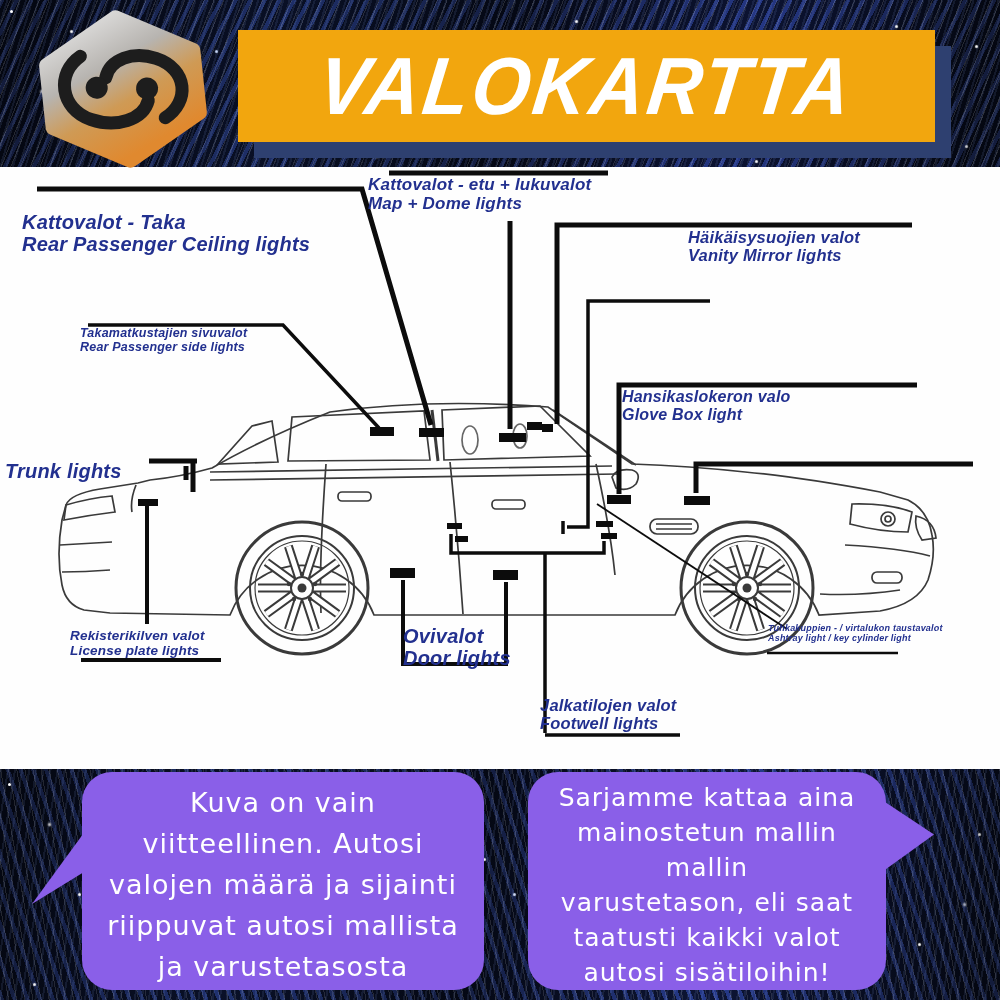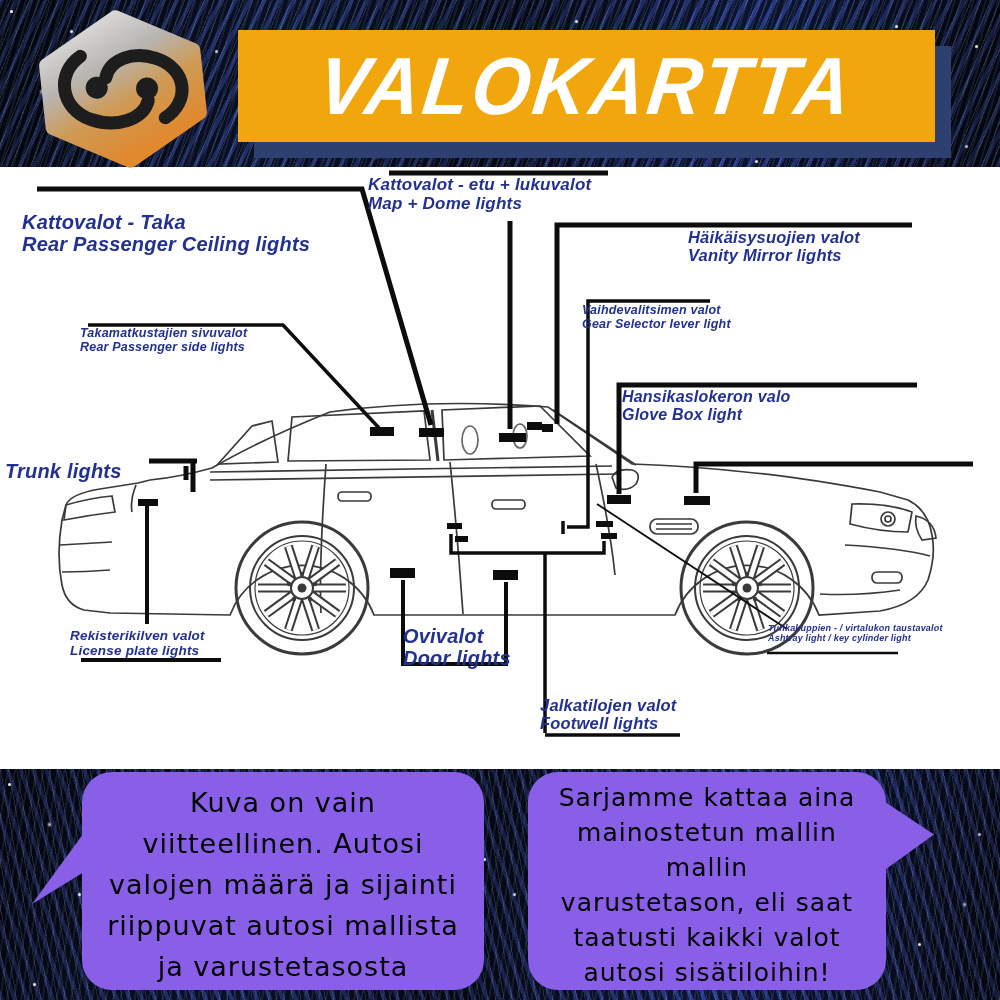--- a/index.html
+++ b/index.html
@@ -57,21 +57,21 @@
   .lbl-gear{left:582px;top:304px;width:190px;font-size:12.5px;}
   .lbl-side{left:80px;top:327px;width:210px;font-size:12.5px;}
   .lbl-glove{left:622px;top:388px;width:210px;font-size:16px;}
   .lbl-trunk{left:5px;top:460px;width:185px;font-size:20px;}
   .lbl-engine{left:755px;top:467px;width:220px;font-size:15px;}
   .lbl-license{left:70px;top:629px;width:165px;font-size:13.5px;}
   .lbl-door{left:403px;top:625px;width:105px;font-size:20px;}
   .lbl-ashtray{left:768px;top:624px;width:200px;font-size:9px;}
   .lbl-footwell{left:540px;top:696px;width:150px;font-size:16.5px;}
   
-  .bubble{position:absolute;background:#8a5fe8;border-radius:30px;color:#000000;
+  .bubble{position:absolute;background:#8a5fe8;border-radius:30px;color:#ffffff;
           text-align:center;font-family:"DejaVu Sans",sans-serif;letter-spacing:1px;}
   .bubble-left{left:82px;top:772px;width:402px;height:218px;font-size:27px;line-height:41px;padding-top:10px;box-sizing:border-box;}
   .bubble-right{left:528px;top:772px;width:358px;height:218px;font-size:25px;line-height:35px;padding-top:8px;box-sizing:border-box;}
   .tail{position:absolute;background:#8a5fe8;}
   .tail-left{left:-50px;top:58px;width:54px;height:74px;clip-path:polygon(100% 0,0 100%,100% 55%);}
   .tail-right{right:-48px;top:28px;width:52px;height:72px;clip-path:polygon(0 0,100% 48%,0 100%);}
 </style>
 </head>
 <body>
 
@@ -219,24 +219,20 @@
     <div>Rear Passenger Ceiling lights</div>
   </div>
   <div class="lbl lbl-mapdome">
     <div>Kattovalot - etu + lukuvalot</div>
     <div>Map + Dome lights</div>
   </div>
   <div class="lbl lbl-vanity">
     <div>Häikäisysuojien valot</div>
     <div>Vanity Mirror lights</div>
   </div>
-  <div class="lbl lbl-gear">
-    <div>Vaihdevalitsimen valot</div>
-    <div>Gear Selector lever light</div>
-  </div>
   <div class="lbl lbl-side">
     <div>Takamatkustajien sivuvalot</div>
     <div>Rear Passenger side lights</div>
   </div>
   <div class="lbl lbl-glove">
     <div>Hansikaslokeron valo</div>
     <div>Glove Box light</div>
   </div>
   <div class="lbl lbl-trunk">
     <div>Trunk lights</div>

